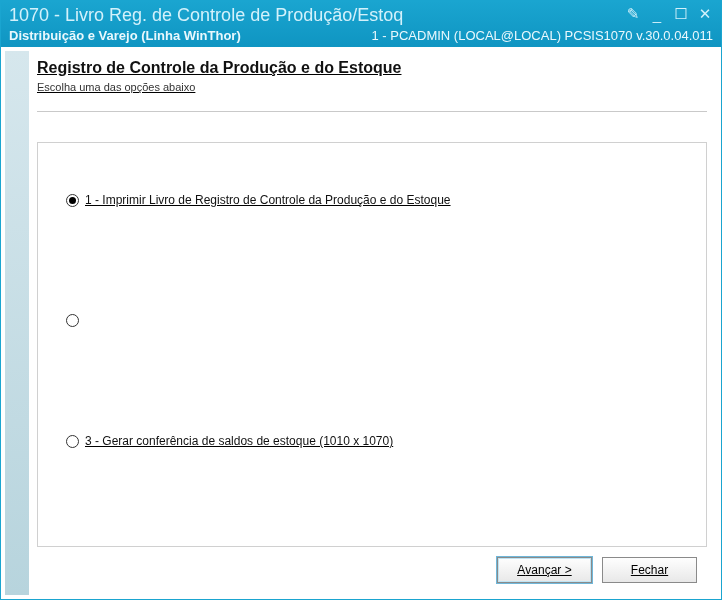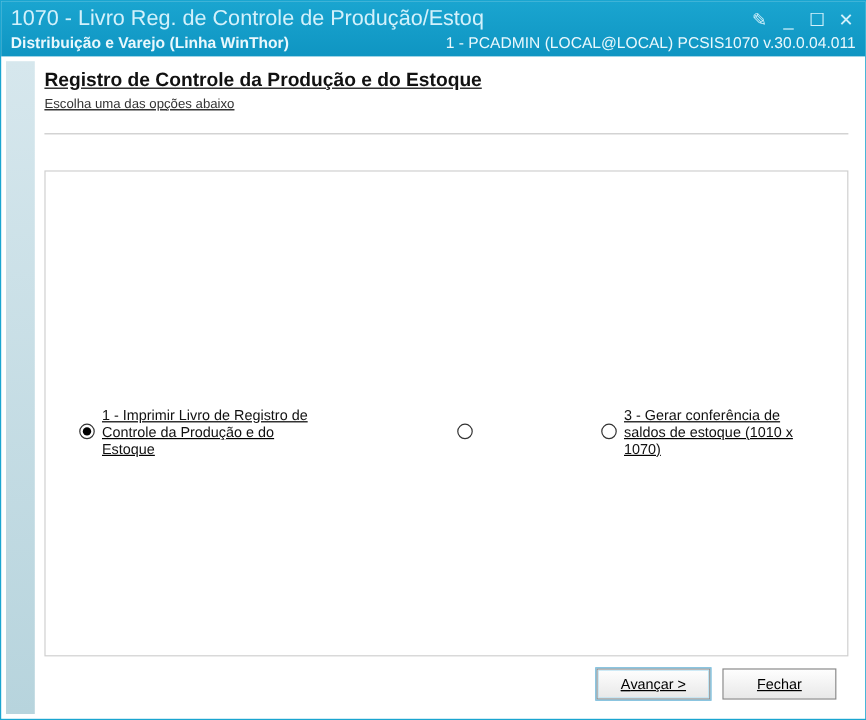--- a/index.html
+++ b/index.html
@@ -20,21 +20,21 @@
       background: #fff;
     }
     .titlebar {
       background: linear-gradient(#1aa5d0, #0f95c2);
       padding: 4px 8px 0 8px;
       color: #fff;
     }
     .titlebar-row1 {
       display: flex;
       justify-content: space-between;
-      align-items: flex-end;
+      align-items: flex-start;
       gap: 40px;
     }
     .title-text {
       font-size: 18px;
       font-weight: normal;
       color: #d3f1fb;
       white-space: nowrap;
       overflow: hidden;
     }
     .title-controls {
@@ -93,21 +93,21 @@
     .divider {
       border: none;
       border-top: 1px solid #c9c9c9;
       margin-bottom: 30px;
     }
     .panel {
       border: 1px solid #d0d0d0;
       flex: 1;
       padding: 50px 28px 20px 28px;
       display: flex;
-      flex-direction: row;
+      flex-direction: column;
       gap: 107px;
     }
     .radio-row {
       display: flex;
       align-items: center;
       gap: 6px;
       cursor: pointer;
     }
     .radio {
       width: 13px;

